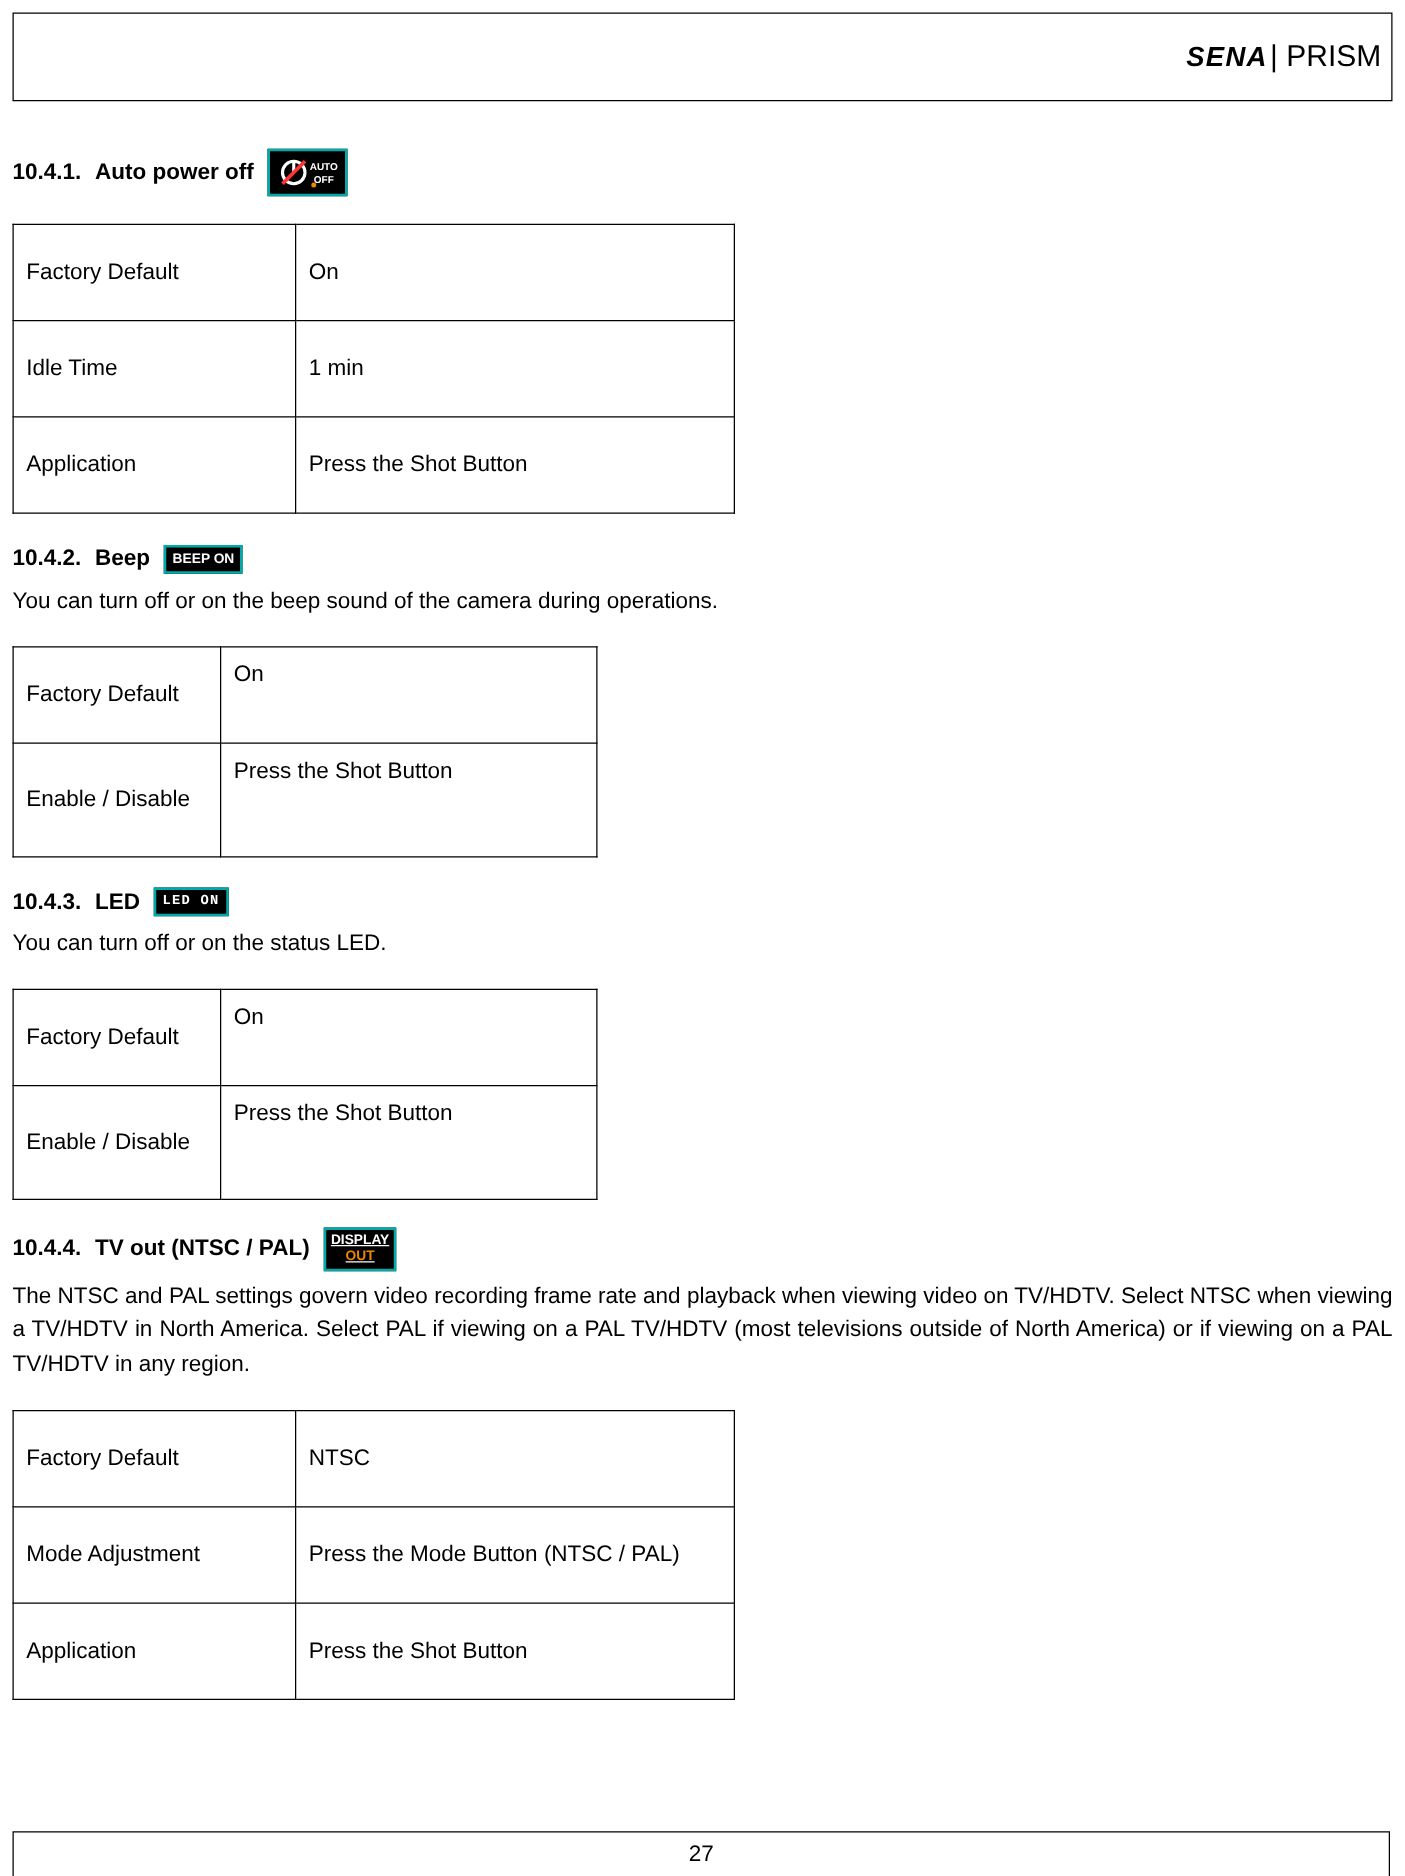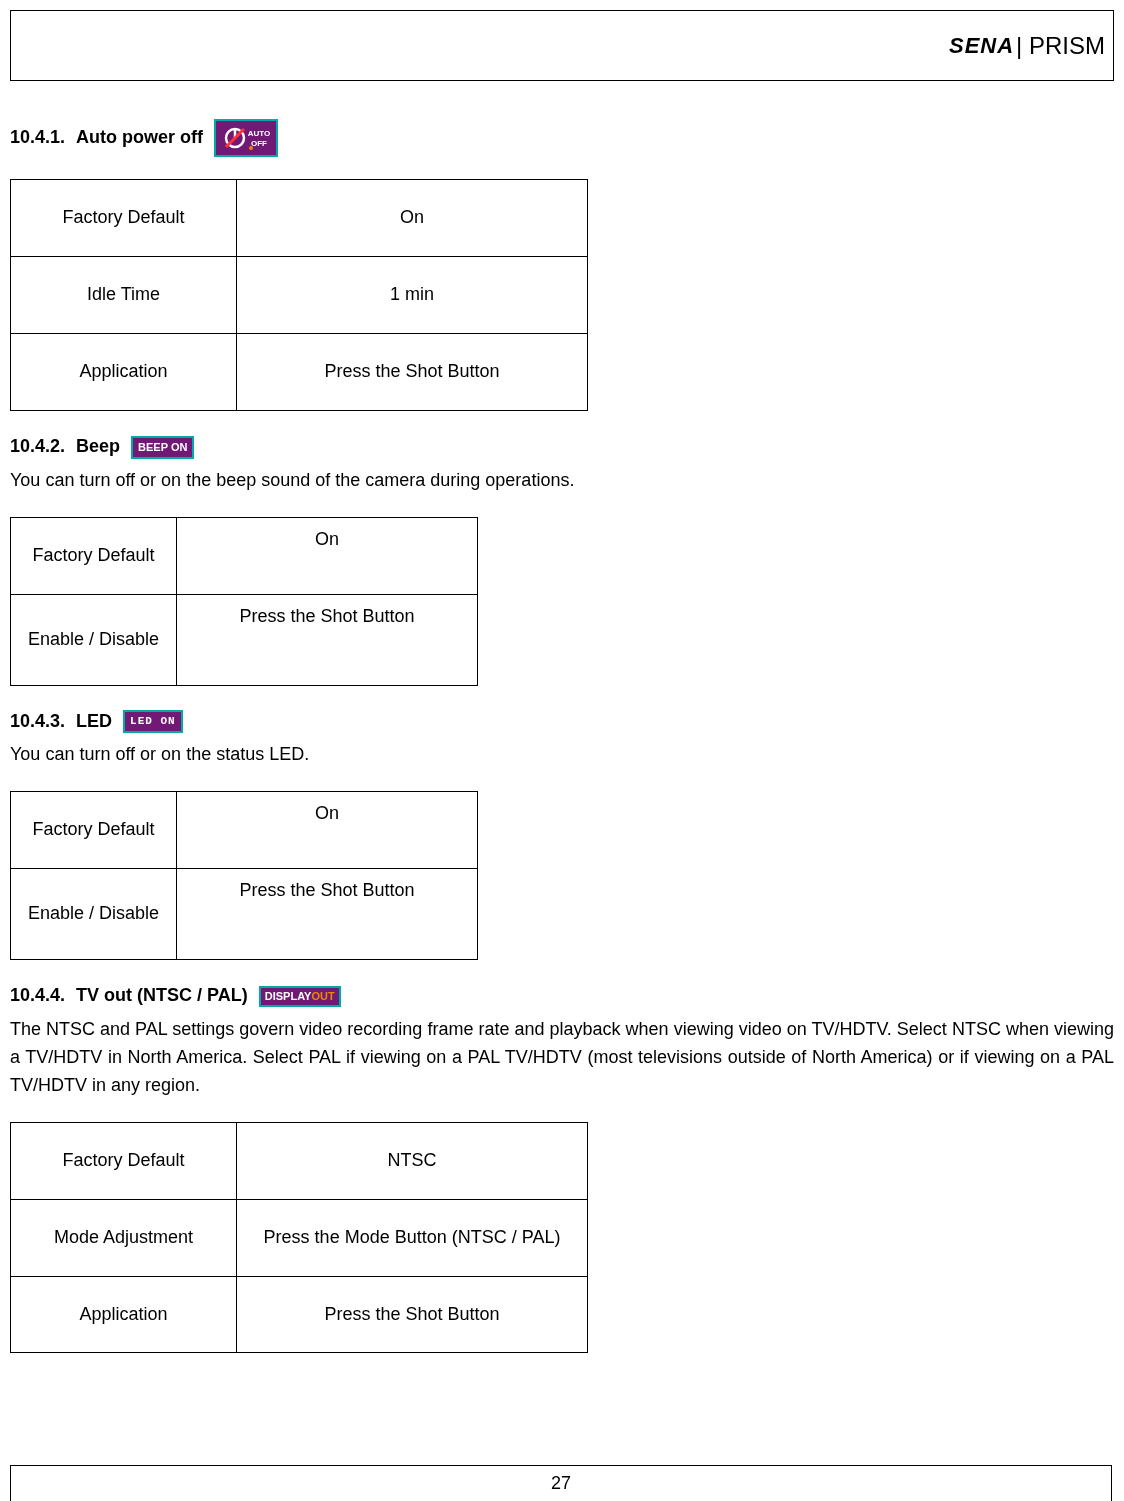--- a/index.html
+++ b/index.html
@@ -36,54 +36,55 @@
   }
   .section-title {
     font-weight: bold;
     display: inline;
     margin-right: 6px;
   }
   .icon-chip {
     display: inline-flex;
     vertical-align: middle;
     border: 2px solid #0aa;
-    background: #701a75;
+    background: #000000;
     color: #fff;
     font-size: 11px;
     font-weight: bold;
     padding: 3px 5px;
     align-items: center;
     justify-content: center;
     min-width: 54px;
     box-sizing: border-box;
     line-height: 1.2;
     text-align: center;
   }
   .icon-chip.two-line {
-    flex-direction: row;
+    flex-direction: column;
     padding: 2px 4px;
+    text-decoration: underline;
   }
   .icon-chip .sub {
     color: #e80;
   }
   .auto-off-chip svg {
     display: block;
   }
   .body-text {
     margin-top: 6px;
   }
   table {
     border-collapse: collapse;
     margin-top: 22px;
     margin-bottom: 22px;
   }
   td {
     border: 1.5px solid #000;
     padding: 24px 10px;
-    text-align: center;
+    text-align: left;
     vertical-align: middle;
   }
   
   .t1 td:nth-child(1){ width:205px; }
   .t1 td:nth-child(2){ width:330px; }
   .t2 td:nth-child(1){ width:145px; }
   .t2 td:nth-child(2){ width:280px; vertical-align: top; padding-top:8px; }
   .t2 tr:nth-child(2) td { height: 42px; }
   .t3 td:nth-child(1){ width:145px; }
   .t3 td:nth-child(2){ width:280px; vertical-align: top; padding-top:8px;}

